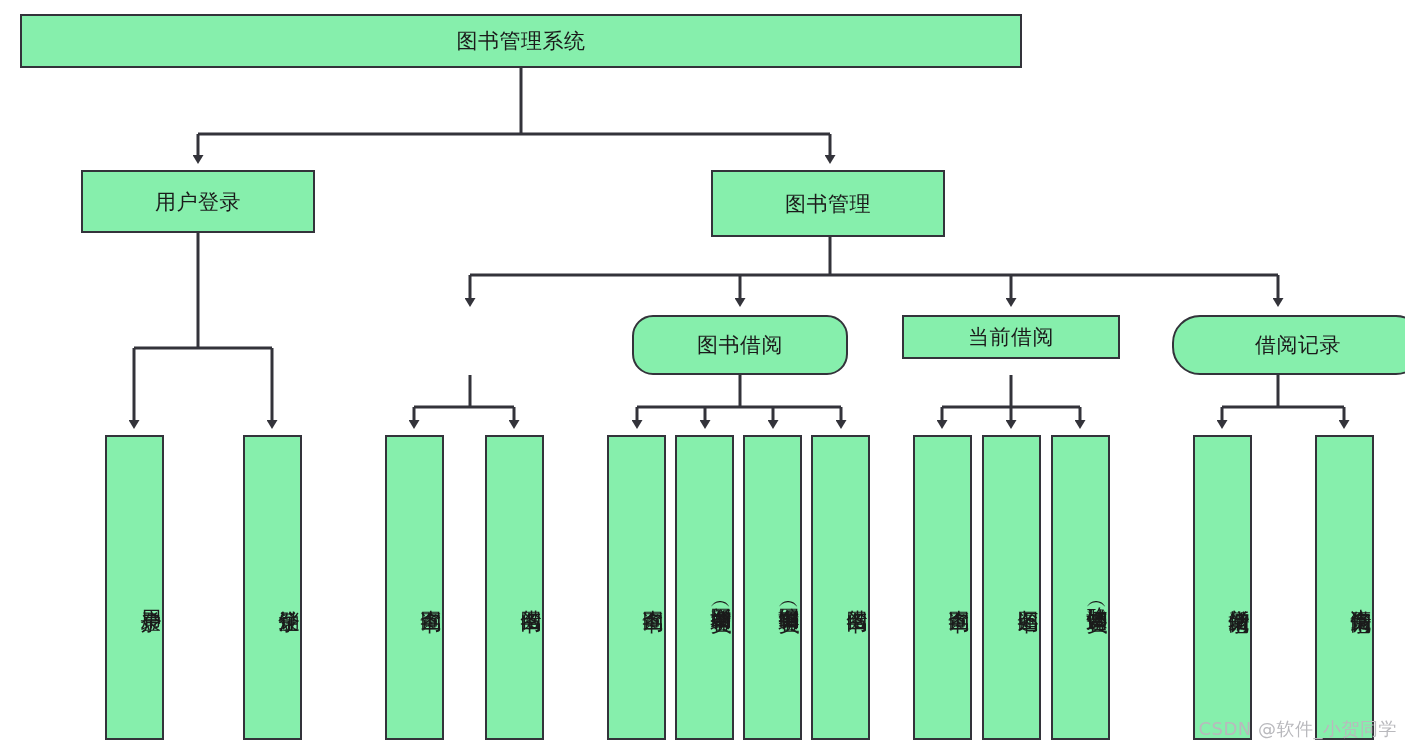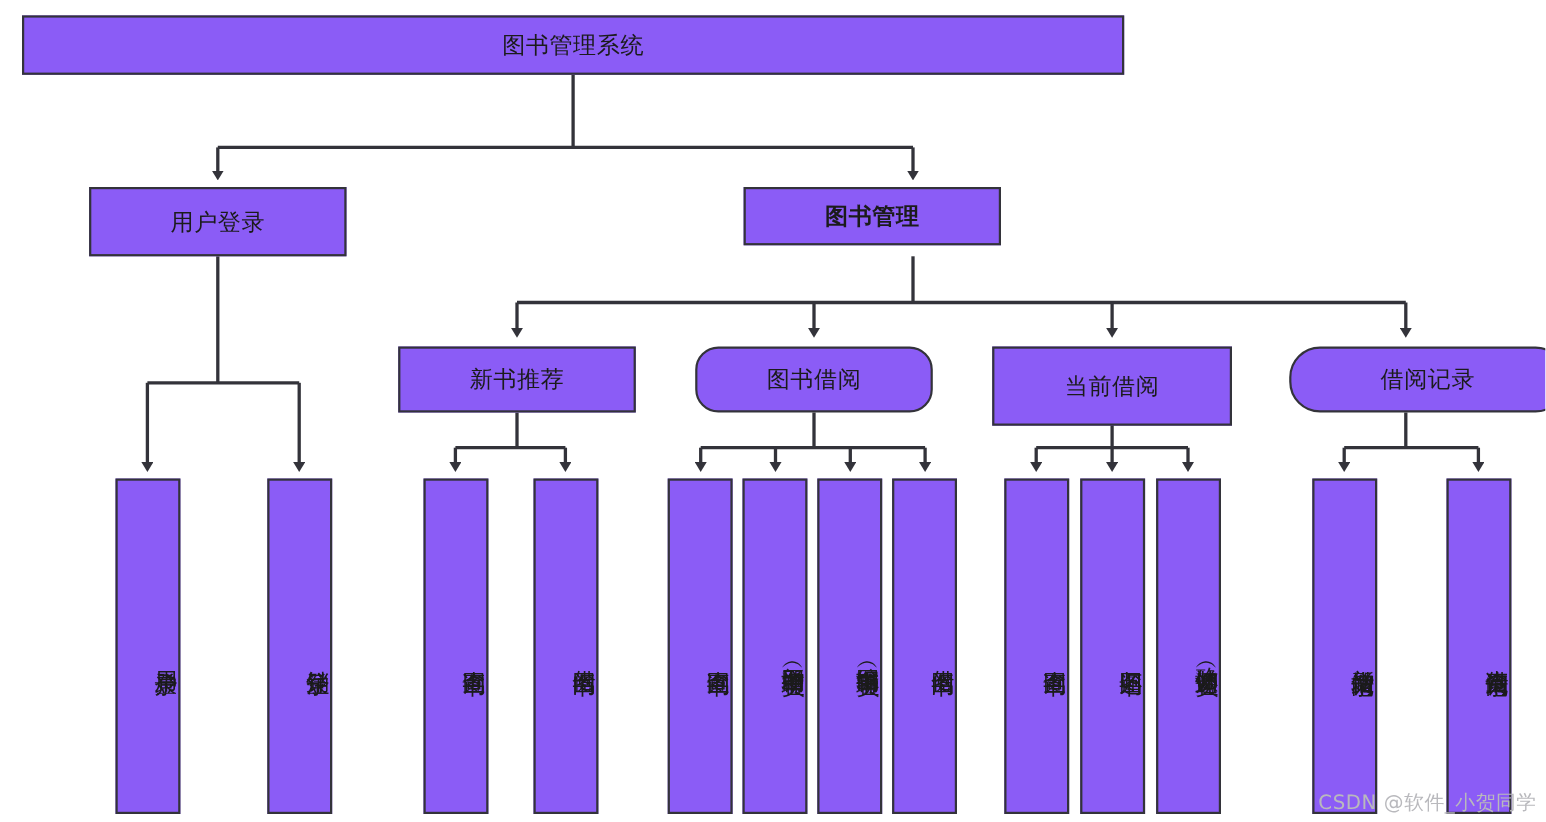--- a/index.html
+++ b/index.html
@@ -14,21 +14,21 @@
     position: relative;
     width: 1405px;
     height: 747px;
     background: #ffffff;
     overflow: hidden;
   }
   .node {
     position: absolute;
     box-sizing: border-box;
     border: 2px solid #33333a;
-    background: #8b5cf6;
+    background: #86efac;
     display: flex;
     align-items: center;
     justify-content: center;
     color: #1b1b1b;
   }
   .node.horiz {
     font-size: 21px;
     letter-spacing: 0.5px;
   }
   .node.vert {
@@ -119,31 +119,28 @@
     </g>
   </svg>
 
   <div class="node horiz" style="left:20px; top:14px; width:1002px; height:54px;">
     <span>图书管理系统</span>
   </div>
 
   <div class="node horiz" style="left:81px; top:170px; width:234px; height:63px;">
     <span>用户登录</span>
   </div>
-  <div class="node horiz" style="left:676px; top:170px; width:234px; height:53px;font-weight:bold;">
+  <div class="node horiz" style="left:711px; top:170px; width:234px; height:67px;">
     <span>图书管理</span>
   </div>
 
-  <div class="node horiz" style="left:362px; top:315px; width:216px; height:60px;">
-    <span>新书推荐</span>
-  </div>
   <div class="node horiz" style="left:632px; top:315px; width:216px; height:60px;border-radius:21px;">
     <span>图书借阅</span>
   </div>
-  <div class="node horiz" style="left:902px; top:315px; width:218px; height:72px;">
+  <div class="node horiz" style="left:902px; top:315px; width:218px; height:44px;">
     <span>当前借阅</span>
   </div>
   <div class="node horiz" style="left:1172px; top:315px; width:252px; height:60px;border-radius:28px;">
     <span>借阅记录</span>
   </div>
 
   <div class="node vert" style="left:105px; top:435px; width:59px; height:305px;">
     <span class="vlabel">用户登录</span>
   </div>
   <div class="node vert" style="left:243px; top:435px; width:59px; height:305px;">

